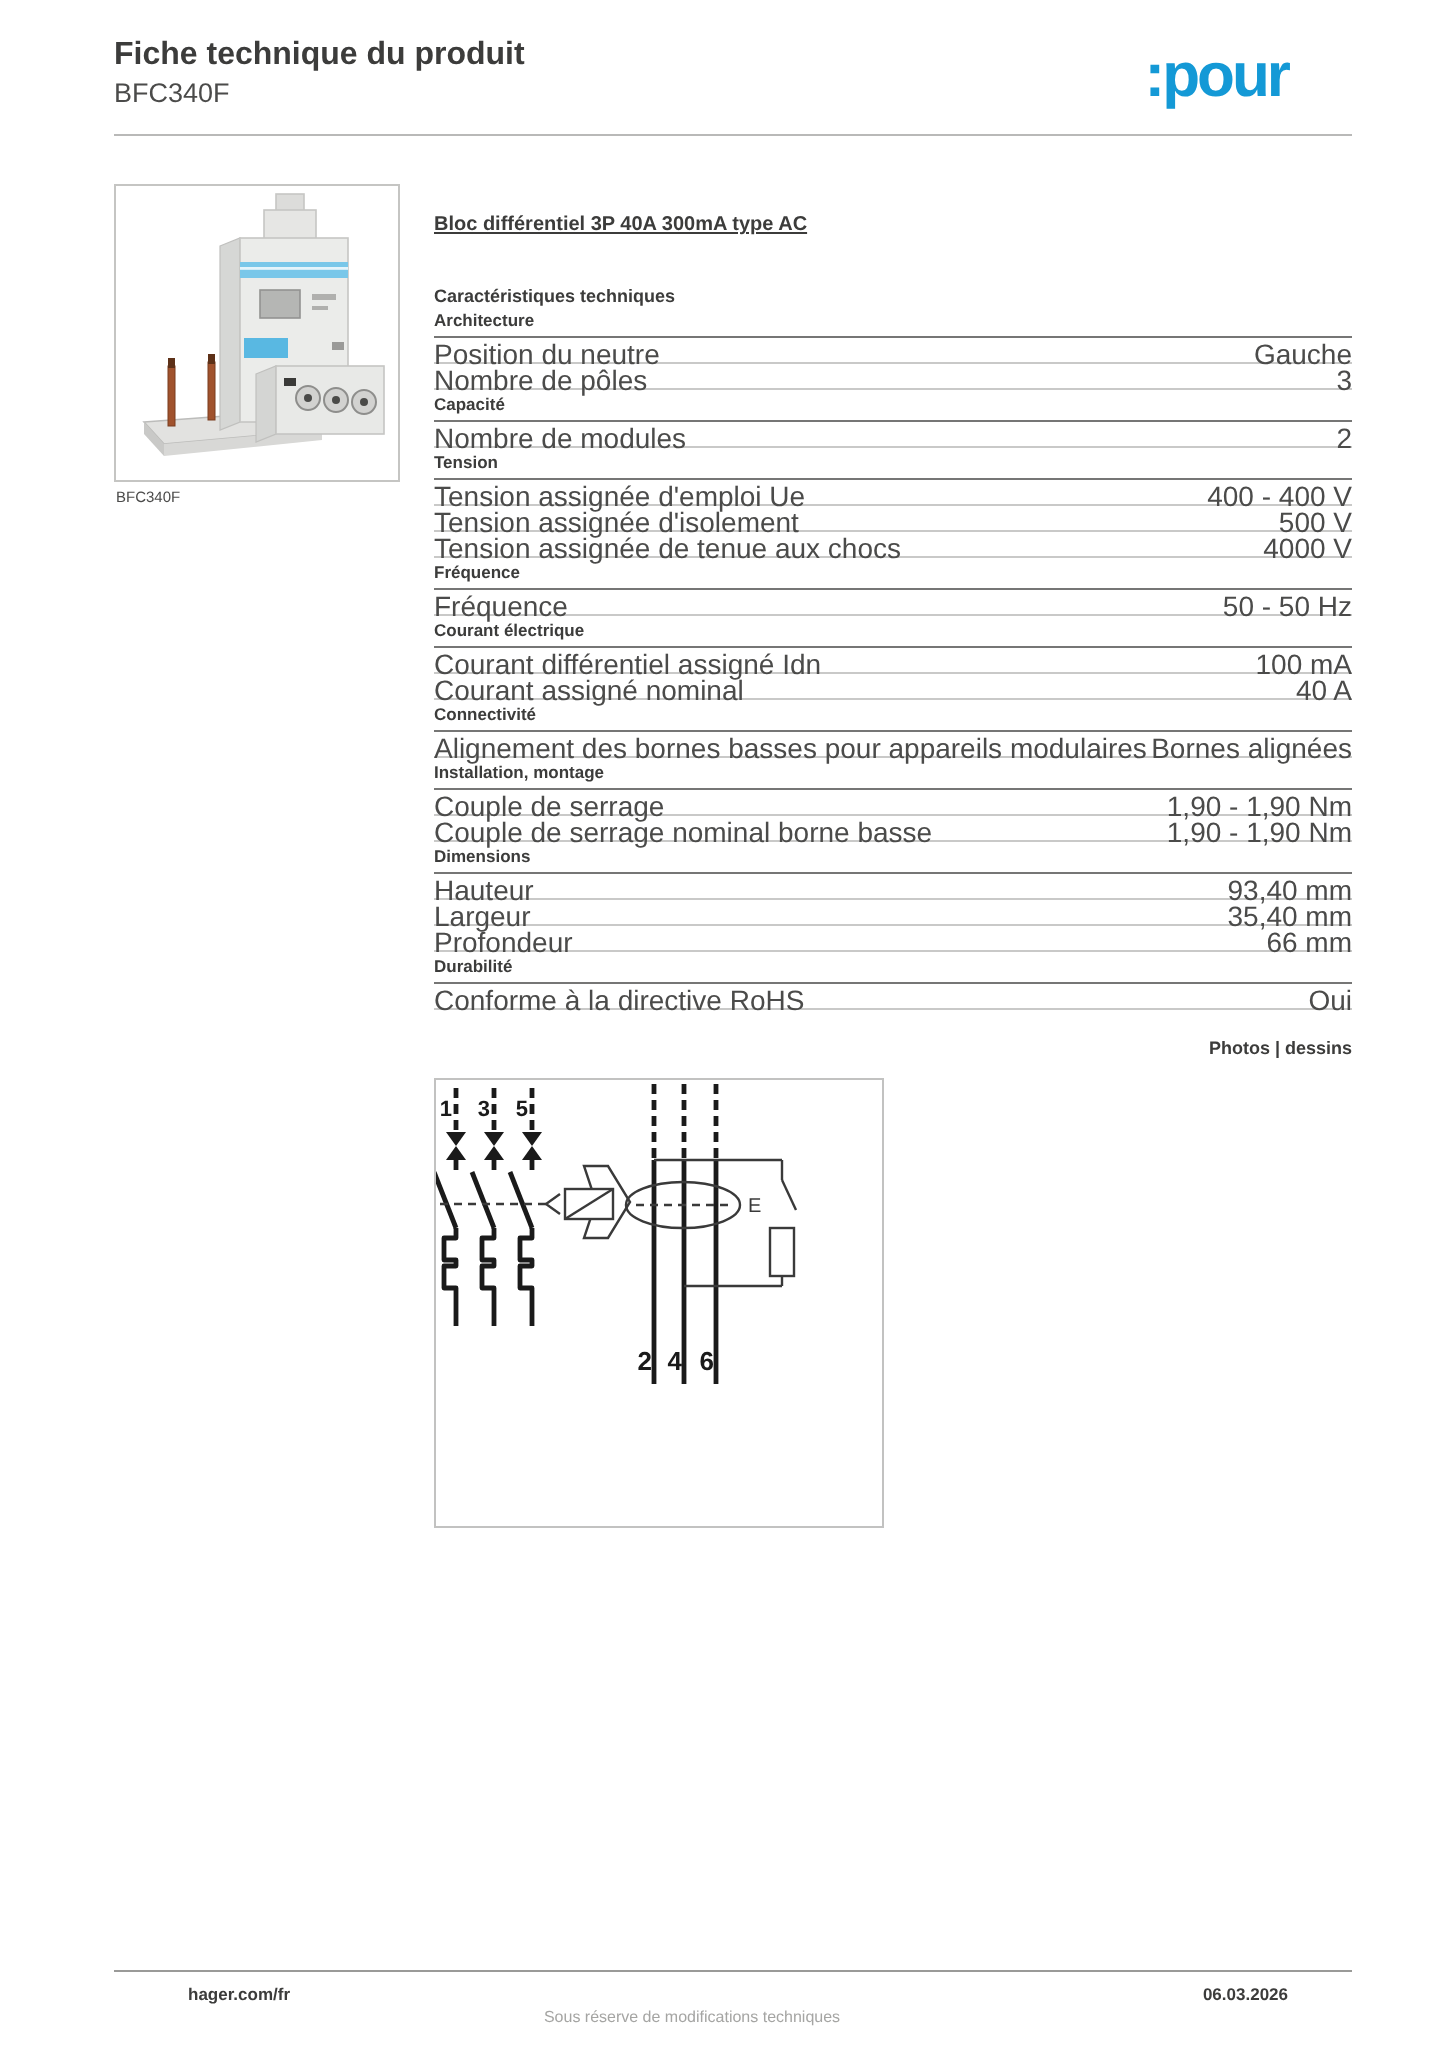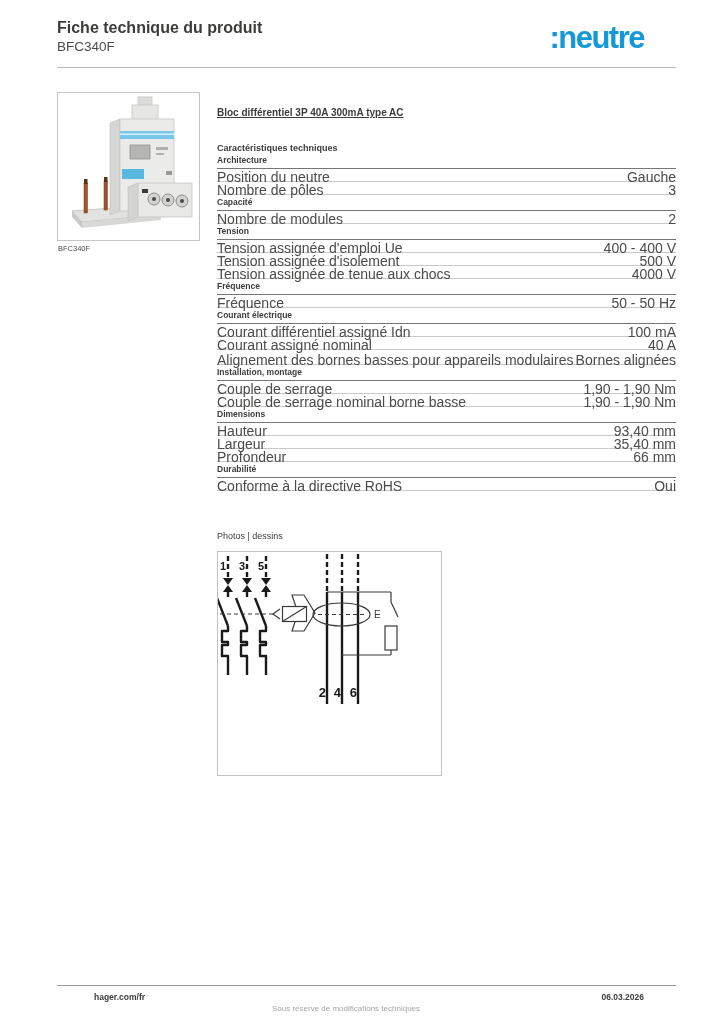--- a/index.html
+++ b/index.html
@@ -36,42 +36,42 @@
     padding-bottom:3px; border-bottom:1px solid #767675; line-height:10px;
   }
   .row {
     display:flex; justify-content:space-between; align-items:flex-start;
     height:12px; border-bottom:1px solid #c9c9c8;
     font-size:14px; color:#4b4b4a;
   }
   .row .lbl { white-space:nowrap; }
   .row .val { white-space:nowrap; text-align:right; }
 
-  .photos-title { margin-top:40px; font-size:9px; font-weight:normal; color:#3c3c3b; line-height:10px; }
+  .photos-title { margin-top:14px; font-size:9px; font-weight:bold; color:#3c3c3b; line-height:10px;text-align:right; }
   .diagram-box {
     margin-top:10px; width:225px; height:225px;
     border:1px solid #c2c2c1; box-sizing:border-box; background:#fff;
   }
 
   
   .footer-rule   { position:absolute; left:57px; top:985px; width:619px; height:1px; background:#9a9a98; }
   .footer-left   { position:absolute; left:57px;  top:992px; font-size:8.5px; font-weight:bold; color:#3c3c3b;margin-left:37px; }
   .footer-center { position:absolute; left:0; right:0; top:1004px; text-align:center; font-size:8px; color:#a5a5a3; }
   .footer-right  { position:absolute; right:48px; top:992px; font-size:8.5px; font-weight:bold; color:#3c3c3b; }
 </style>
 </head>
 <body>
 
 <div class="page">
 
   <div class="header-block">
     <div class="doc-title">Fiche technique du produit</div>
     <div class="doc-ref">BFC340F</div>
   </div>
-  <div class="logo">:neutre</div>
+  <div class="logo">:pour</div>
   <div class="header-rule"></div>
 
   <div class="figure">
     <svg width="141" height="147" viewBox="0 0 141 147">
 
       <polygon points="14,118 96,112 103,122 24,129" fill="#e2e2e0" stroke="#bcbcba" stroke-width="0.8"></polygon>
       <path d="M14 118 L24 129 L24 135 L14 124 Z" fill="#c9c9c7"></path>
       <path d="M24 129 L103 122 L103 127 L24 135 Z" fill="#d8d8d6"></path>
 
       <g>
@@ -180,20 +180,21 @@
   </div>
 
   <div class="row">
     <span class="lbl">Courant assigné nominal</span>
     <span class="val">40 A</span>
   </div>
 </div>
   </div>
 
   <div class="section">
+    <div class="section-title">Connectivité</div>
     <div>
   <div class="row">
     <span class="lbl">Alignement des bornes basses pour appareils modulaires</span>
     <span class="val">Bornes alignées</span>
   </div>
 </div>
   </div>
 
   <div class="section">
     <div class="section-title">Installation, montage</div>

